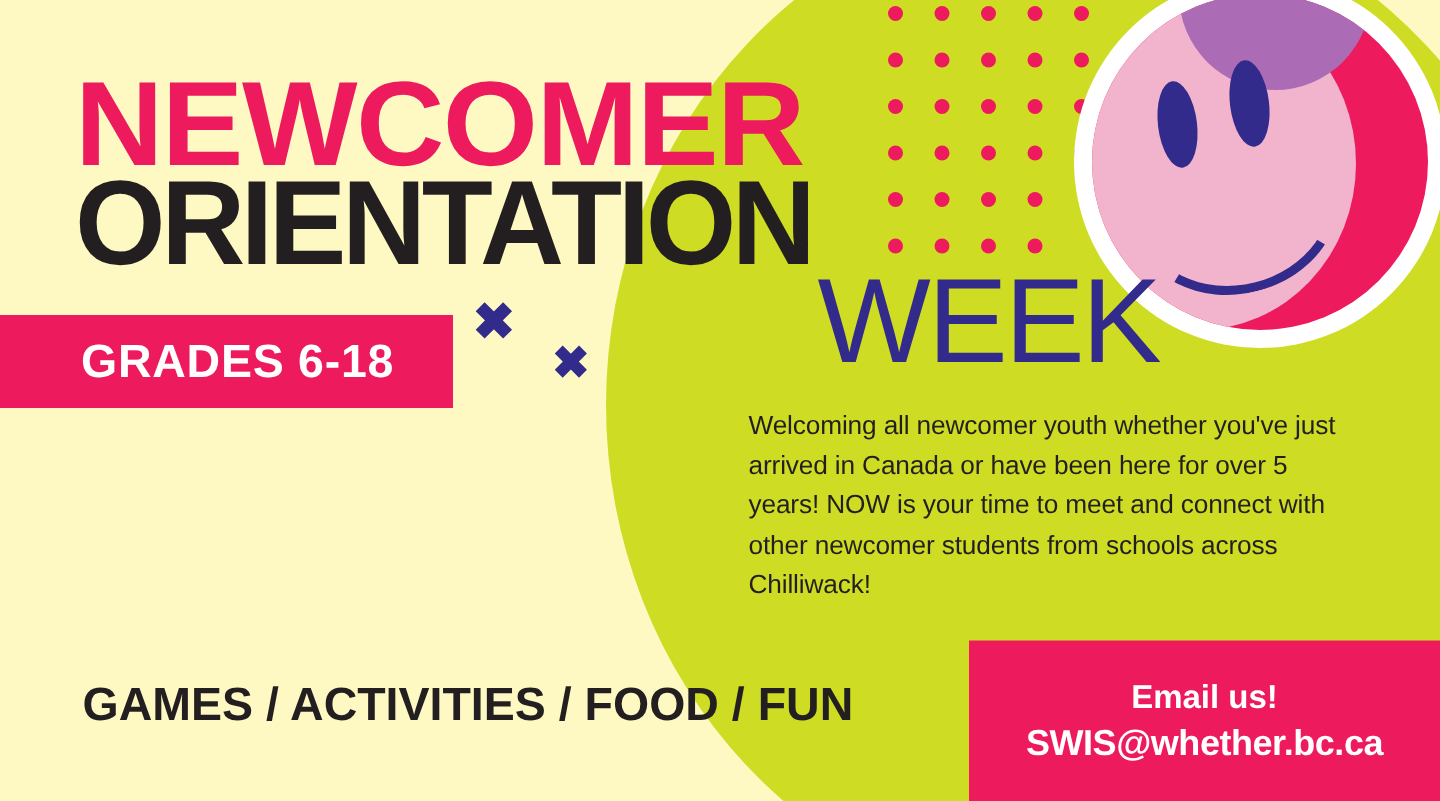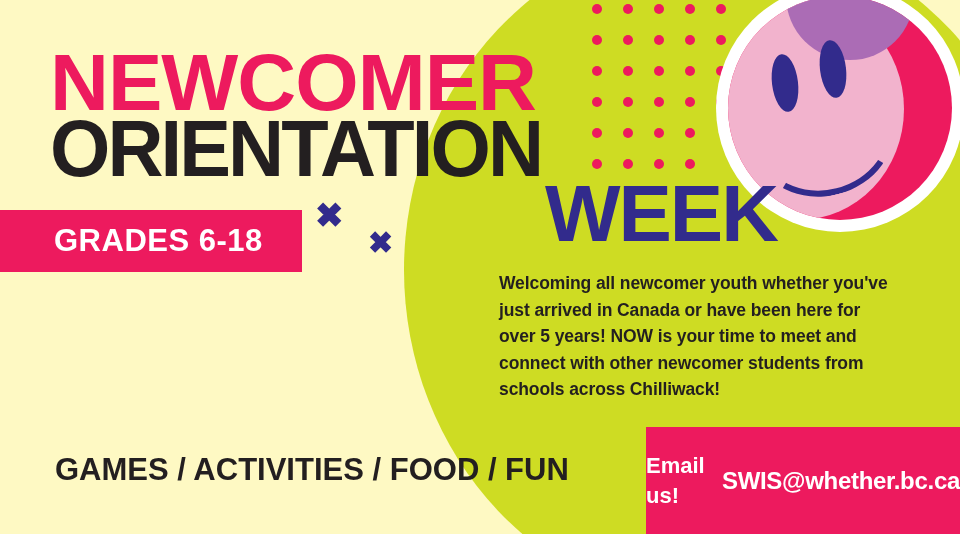--- a/index.html
+++ b/index.html
@@ -119,21 +119,21 @@
     color:#231f20;
     margin:0;
     letter-spacing:-3px;
     transform:scaleX(0.97);
     transform-origin:left center;
   }
   .h-week{
     position:absolute;
     left:545px; top:178px;
     font-size:80px;
-    font-weight:bold;
+    font-weight:normal;
     color:#322b8c;
     letter-spacing:-2px;
     line-height:0.9;
     margin:0;
   }
 
   
   .grades-banner{
     position:absolute;
     left:-20px; top:210px;
@@ -189,34 +189,34 @@
   }
   .xmark.one{left:315px; top:198px; font-size:34px;}
   .xmark.two{left:368px; top:228px; font-size:30px;}
 
   
   .body-copy{
     position:absolute;
     left:499px; top:270px;
     width:400px;
     font-size:17.5px;
-    font-weight:bold;
+    font-weight:normal;
     color:#231f20;
     line-height:1.52;
     letter-spacing:-0.1px;
   }
 
   
   .email-box{
     position:absolute;
     left:646px; top:427px;
     width:314px; height:107px;
     background:#ed1a5e;
     display:flex;
-    flex-direction:row;
+    flex-direction:column;
     align-items:center;
     justify-content:center;
   }
   .email-label{
     color:#ffffff;
     font-size:22px;
     font-weight:bold;
     line-height:1.35;
   }
   .email-address{

